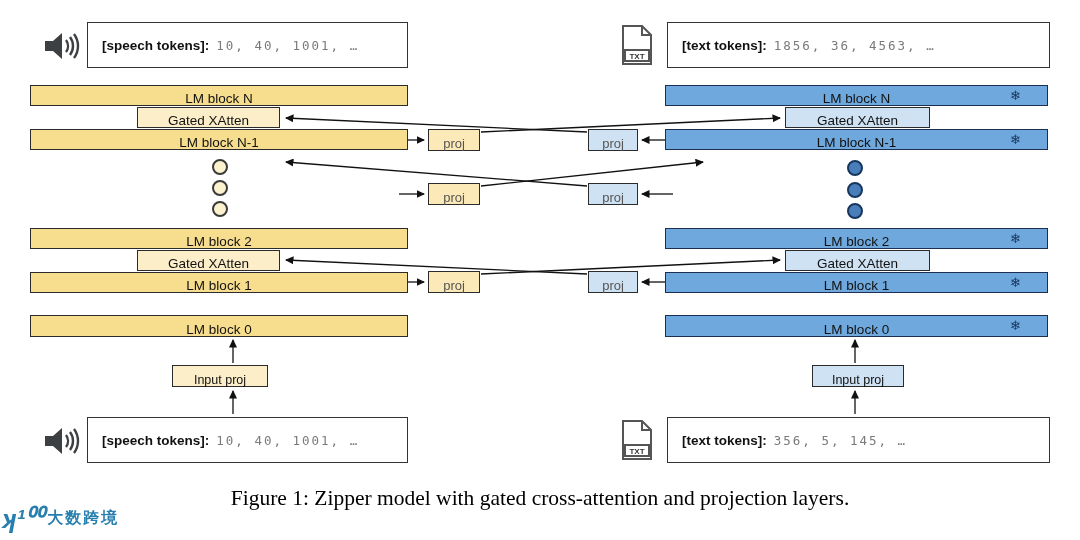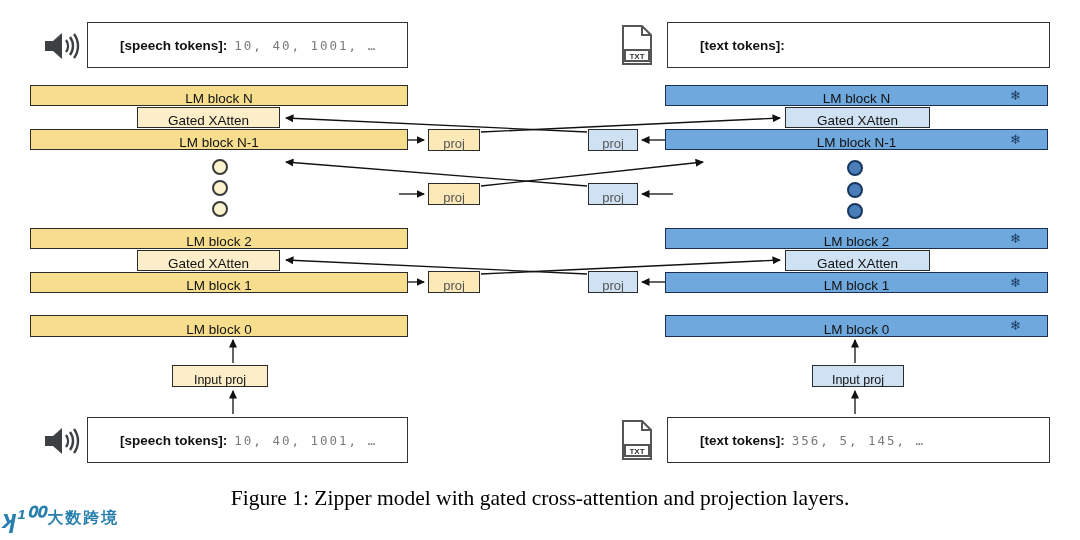--- a/index.html
+++ b/index.html
@@ -12,21 +12,21 @@
   .speech{background:#F7DE8E;}
   .speech-light{background:#FBEEC8;}
   .speech-proj{background:#FCE9B8;}
   .text{background:#6FA8DC;border-color:#1c2e52;}
   .text-light{background:#CFE2F3;border-color:#2b2b2b;}
   .proj-box{font-size:13px;color:#555;}
   .inputproj{font-size:12.5px;}
   .snow{position:absolute;right:26px;top:50%;transform:translateY(-54%);
         font-size:13px;color:#17365D;}
   .tokenbox{position:absolute;box-sizing:border-box;border:1.6px solid #333;background:#fff;
-            display:flex;align-items:center;padding-left:32px;gap:7px;}
+            display:flex;align-items:center;padding-left:14px;gap:7px;}
   .tok-label{font-weight:bold;font-size:13.5px;color:#111;white-space:nowrap;}
   .tok-values{font-family:"DejaVu Sans Mono",monospace;font-size:12.5px;color:#7a7a7a;
               letter-spacing:2px;white-space:nowrap;}
   .dot{position:absolute;width:12px;height:12px;border-radius:50%;border:2.5px solid #3a3a3a;}
   .dot-speech{background:#FCF2CE;}
   .dot-text{background:#4A7EBB;border-color:#17365D;}
   .caption{position:absolute;left:0;top:486px;width:100%;text-align:center;
            font-family:"Liberation Serif",serif;font-size:21.5px;color:#000;}
   .watermark{position:absolute;left:2px;top:500px;display:flex;align-items:center;gap:4px;
              color:#0369a1;opacity:.85;z-index:0;}
@@ -55,20 +55,21 @@
   <div class="abs" style="left:620px;top:24px;width:34px;height:42px;">
     <svg width="34" height="42" viewBox="0 0 34 42">
       <path d="M3 2 h19 l9 9 v29 h-28 z" fill="#fff" stroke="#555" stroke-width="2"></path>
       <path d="M22 2 v9 h9" fill="none" stroke="#555" stroke-width="2"></path>
       <rect x="5" y="26" width="24" height="11" fill="#fff" stroke="#555" stroke-width="2"></rect>
       <text x="17" y="35" font-size="8" text-anchor="middle" fill="#333" font-weight="bold">TXT</text>
     </svg>
   </div>
   <div class="tokenbox" style="left:667px;top:22px;width:383px;height:46px;">
     <span class="tok-label">[text tokens]:</span>
+    <span class="tok-values">1856, 36, 4563, …</span>
   </div>
 
   <div class="block speech" style="left:30px;top:85px;width:378px;height:21px;">
     <span>LM block N</span>
   </div>
   <div class="block speech-light" style="left:137px;top:107px;width:143px;height:21px;">
     <span>Gated XAtten</span>
   </div>
   <div class="block speech" style="left:30px;top:129px;width:378px;height:21px;">
     <span>LM block N-1</span>

